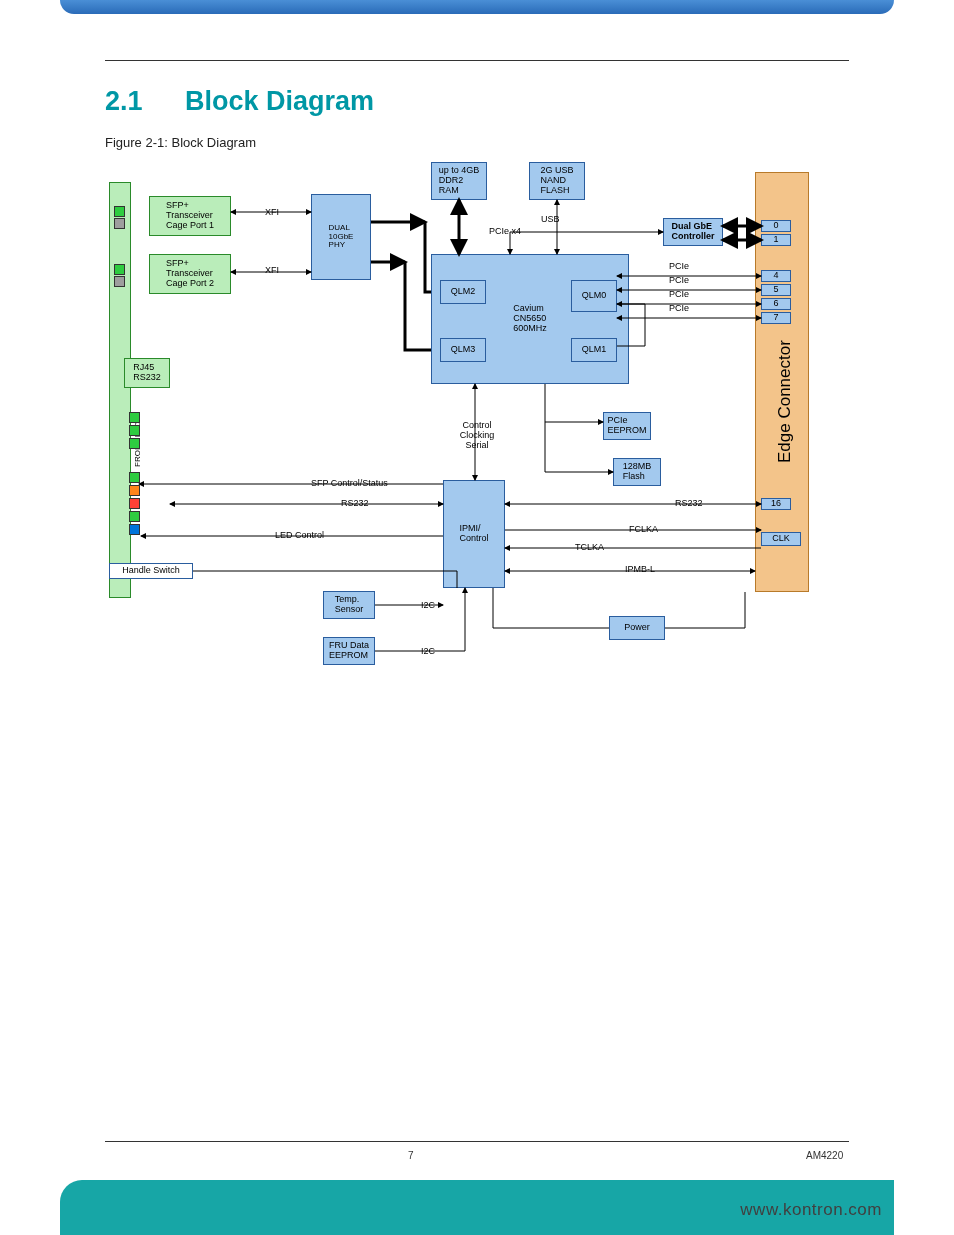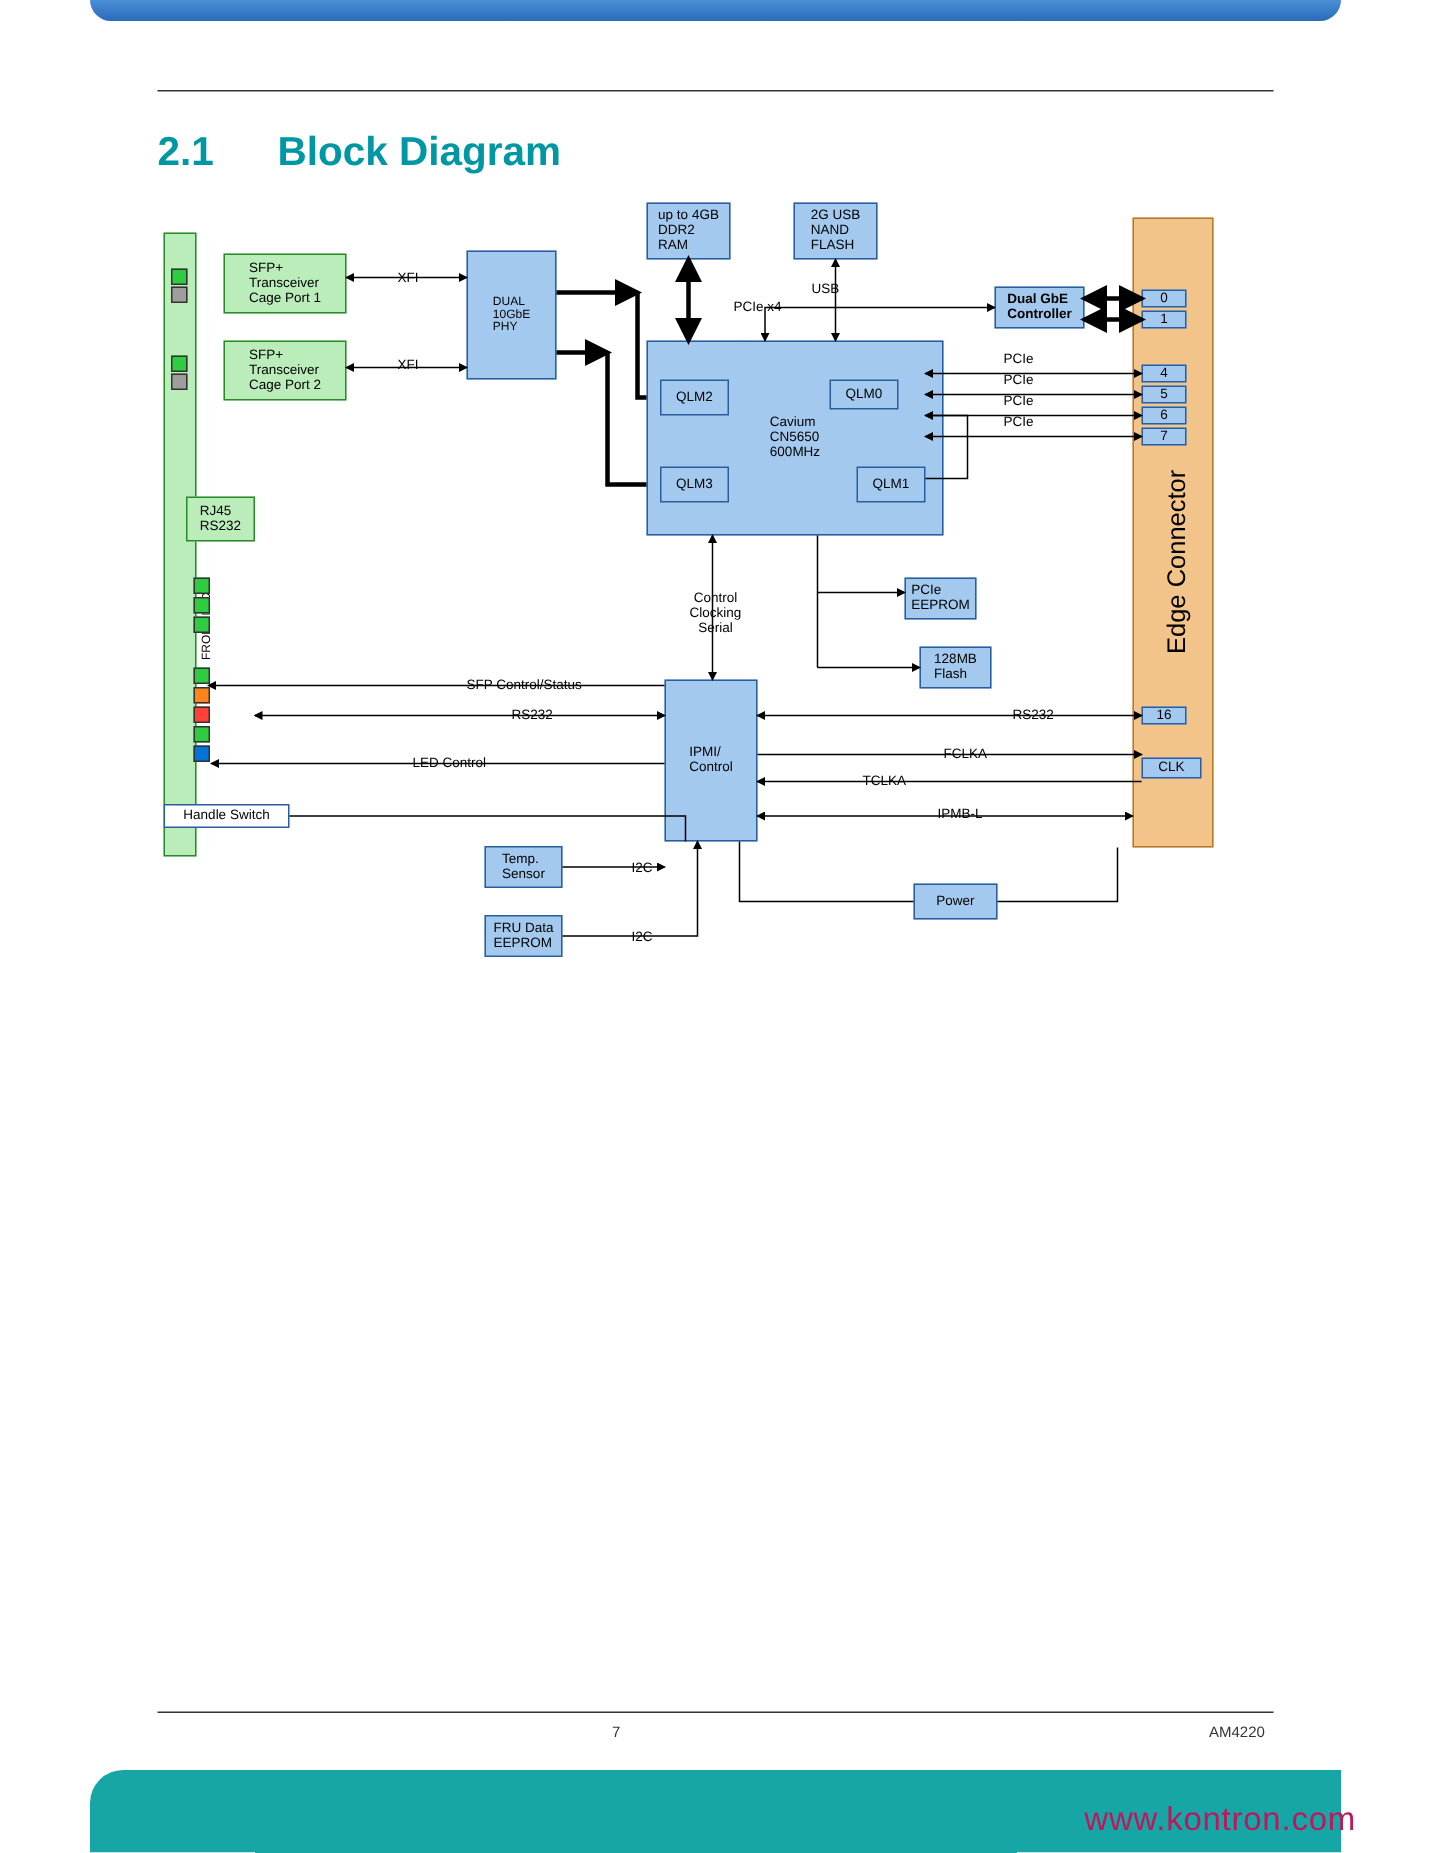--- a/index.html
+++ b/index.html
@@ -17,30 +17,31 @@
   .white{background:#fff;border:1px solid #2a5d9e}
   .label{position:absolute;font-size:9px;color:#000;text-align:center;white-space:nowrap}
   .vert{writing-mode:vertical-rl;transform:rotate(180deg)}
   .led{position:absolute;width:11px;height:11px;border:1px solid #333;box-sizing:border-box}
   .g{background:#2ecc40}.r{background:#ff4136}.b{background:#0074d9}.o{background:#ff851b}.gr{background:#9e9e9e}
   svg{position:absolute;top:0;left:0;pointer-events:none}
   .footer-rule{position:absolute;left:105px;top:1141px;width:744px;border-top:1px solid #333}
   .footer-pg{position:absolute;left:408px;top:1150px;font-size:10px;color:#333}
   .footer-doc{position:absolute;left:806px;top:1150px;font-size:10px;color:#333}
   .bottom-bar{position:absolute;left:60px;top:1180px;width:834px;height:55px;background:#17a6a6;border-top-left-radius:22px}
-  .bottom-url{position:absolute;right:50px;top:1200px;font-size:22px;color:#be185d;letter-spacing:.5px}
+  .bottom-url{position:absolute;right:72px;top:1200px;font-size:17px;color:#404040;letter-spacing:.5px}
 </style>
 </head>
 <body>
 
 <div class="top-bar"></div>
 
 <div class="page">
   <div class="rule"></div>
   <h2><span class="h2num">2.1</span><span>Block Diagram</span></h2>
+  <div class="figcap">Figure 2-1: Block Diagram</div>
 
   <div class="diagram">
 
     <div class="box green" style="left:4px;top:20px;width:22px;height:416px"></div>
 
     <div class="box green" style="left:44px;top:34px;width:82px;height:40px;white-space:pre">SFP+
 Transceiver
 Cage Port 1</div>
     <div class="led g" style="left:9px;top:44px"></div>
     <div class="led gr" style="left:9px;top:56px"></div>
@@ -76,21 +77,21 @@
 
     <div class="box" style="left:424px;top:0px;width:56px;height:38px;white-space:pre">2G USB
 NAND
 FLASH</div>
 
     <div class="box" style="left:326px;top:92px;width:198px;height:130px;white-space:pre">Cavium
 CN5650
 600MHz</div>
     <div class="box" style="left:335px;top:118px;width:46px;height:24px">QLM2</div>
     <div class="box" style="left:335px;top:176px;width:46px;height:24px">QLM3</div>
-    <div class="box" style="left:448px;top:118px;width:46px;height:20px">QLM0</div>
+    <div class="box" style="left:466px;top:118px;width:46px;height:32px">QLM0</div>
     <div class="box" style="left:466px;top:176px;width:46px;height:24px">QLM1</div>
 
     <div class="box" style="left:338px;top:318px;width:62px;height:108px;white-space:pre">IPMI/
 Control</div>
 
     <div class="box" style="left:218px;top:429px;width:52px;height:28px;white-space:pre">Temp.
 Sensor</div>
 
     <div class="box" style="left:218px;top:475px;width:52px;height:28px;white-space:pre">FRU Data
 EEPROM</div>

